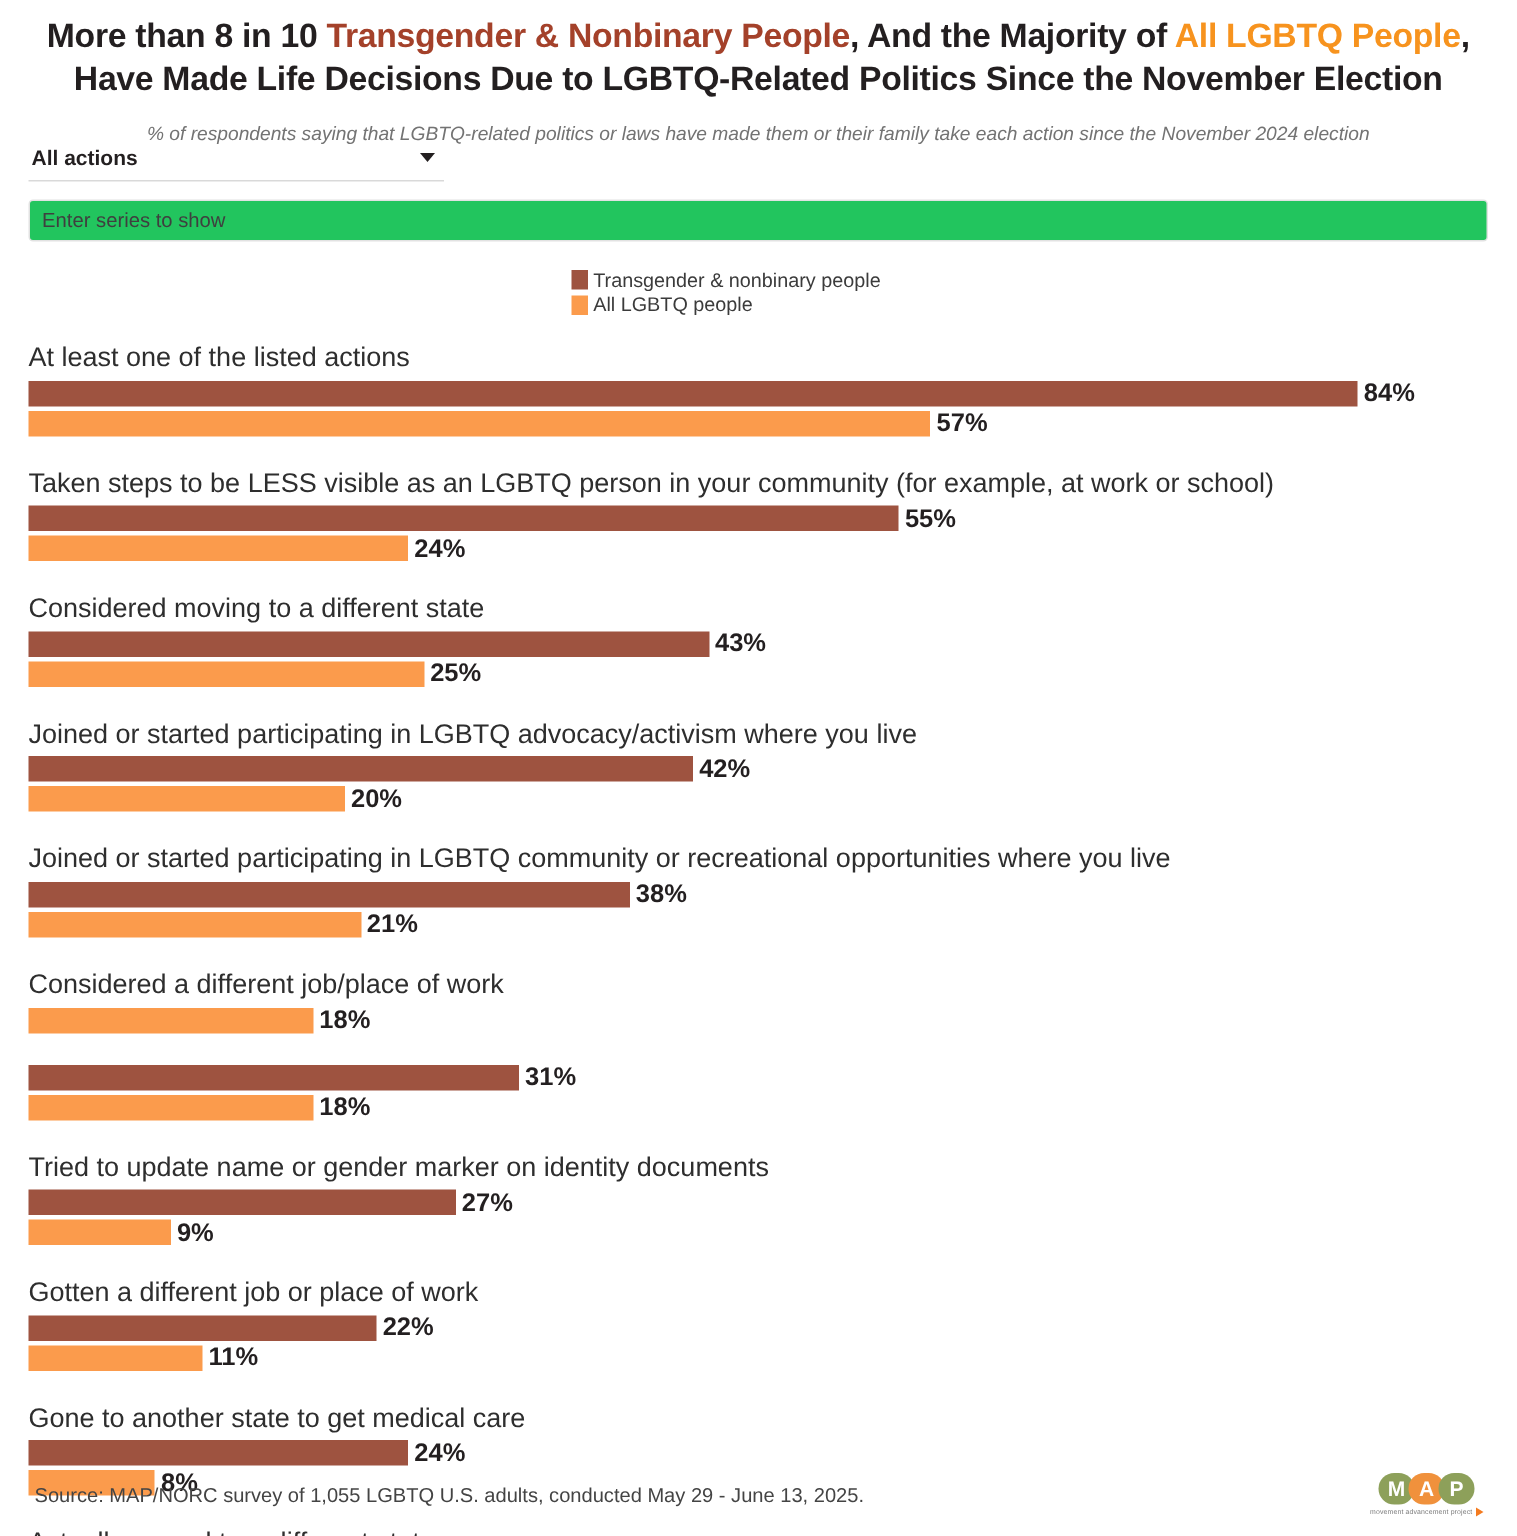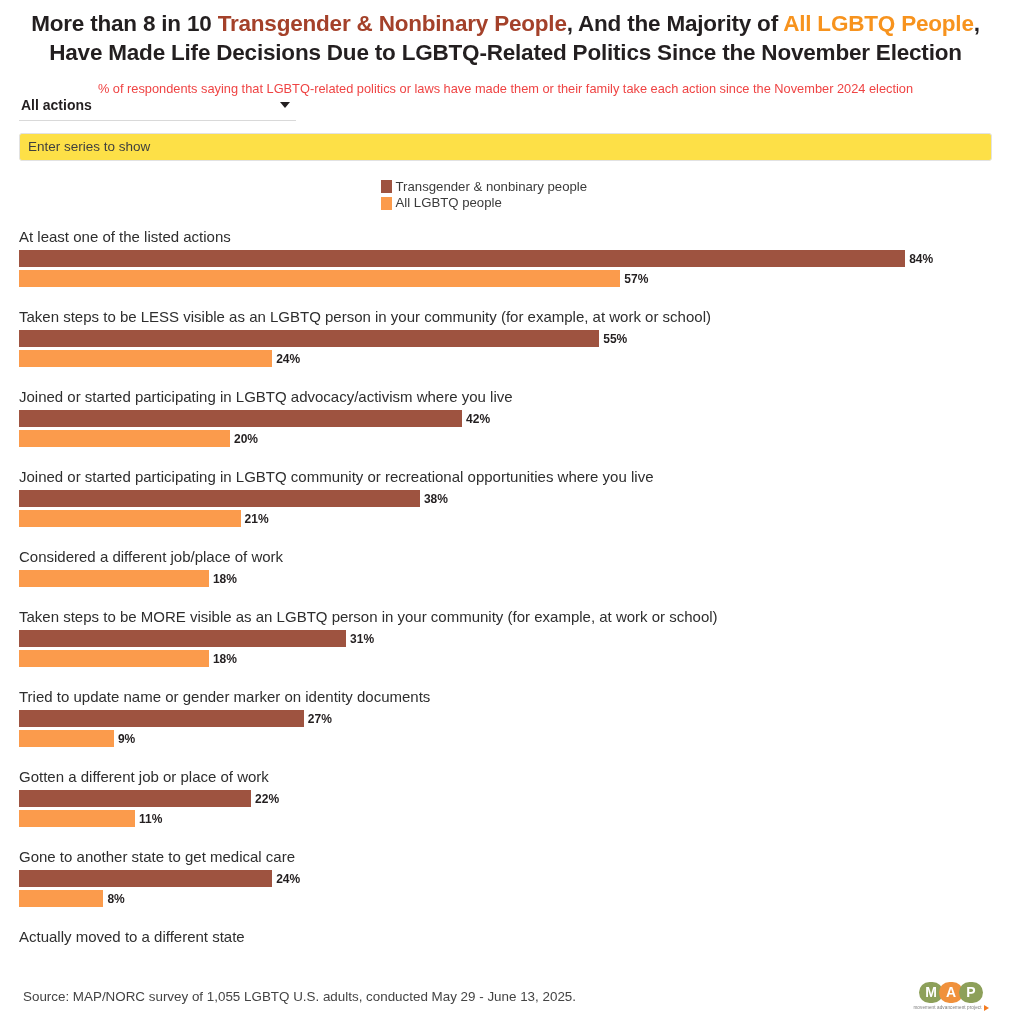--- a/index.html
+++ b/index.html
@@ -28,21 +28,22 @@
     letter-spacing: -0.2px;
     color: #231f20;
     margin: 0;
     text-align: center;
   }
   .chart-title .hl-brown { color: #a4412a; }
   .chart-title .hl-orange { color: #f7931e; }
 
   .chart-subtitle {
     font-size: 12.8px;
-    color: #ef4444;
+    font-style: italic;
+    color: #737373;
     line-height: 1.35;
     margin: 12px auto 0 auto;
     max-width: 930px;
     text-align: center;
   }
 
   
   .controls {
     padding: 0 19px;
   }
@@ -67,21 +68,21 @@
     border-top: 6px solid #231f20;
     margin-right: 6px;
   }
   .series-input {
     margin-top: 12px;
     width: 100%;
     box-sizing: border-box;
     height: 28px;
     border: 1px solid #e2e2e2;
     border-radius: 3px;
-    background: #fde047;
+    background: #22c55e;
     font-family: "Liberation Sans", sans-serif;
     font-size: 13.5px;
     color: #444;
     padding: 0 8px;
     outline: none;
   }
   .series-input::placeholder { color: #3f3f3f; opacity: 1; }
 
   
   .legend {
@@ -108,37 +109,37 @@
     line-height: 1.18;
   }
 
   
   .chart-body {
     margin-top: 16px;
     padding: 0 19px 0 19px;
   }
   .bar-group { margin-bottom: 21px; }
   .cat-label {
-    font-size: 15px;
+    font-size: 18px;
     color: #2e2e2e;
     margin-bottom: 4px;
     line-height: 1.2;
     white-space: nowrap;
   }
   .bar-row {
     display: flex;
     align-items: center;
     height: 17px;
     margin-bottom: 3px;
   }
   .bar {
     height: 17px;
   }
   .bar-value {
-    font-size: 12px;
+    font-size: 17px;
     font-weight: bold;
     color: #231f20;
     margin-left: 4px;
     white-space: nowrap;
   }
 
   
   .footer {
     position: absolute;
     left: 4px; right: 0;
@@ -235,20 +236,31 @@
       <div class="bar-row">
         <div class="bar" style="background: rgb(158, 83, 64); width: 580.25px;"></div>
         <span class="bar-value">55%</span>
       </div>
       <div class="bar-row">
         <div class="bar" style="background: rgb(251, 155, 76); width: 253.2px;"></div>
         <span class="bar-value">24%</span>
       </div>
     </div>
     <div class="bar-group">
+      <div class="cat-label">Considered moving to a different state</div>
+      <div class="bar-row">
+        <div class="bar" style="background: rgb(158, 83, 64); width: 453.65px;"></div>
+        <span class="bar-value">43%</span>
+      </div>
+      <div class="bar-row">
+        <div class="bar" style="background: rgb(251, 155, 76); width: 263.75px;"></div>
+        <span class="bar-value">25%</span>
+      </div>
+    </div>
+    <div class="bar-group">
       <div class="cat-label">Joined or started participating in LGBTQ advocacy/activism where you live</div>
       <div class="bar-row">
         <div class="bar" style="background: rgb(158, 83, 64); width: 443.1px;"></div>
         <span class="bar-value">42%</span>
       </div>
       <div class="bar-row">
         <div class="bar" style="background: rgb(251, 155, 76); width: 211px;"></div>
         <span class="bar-value">20%</span>
       </div>
     </div>
@@ -264,21 +276,20 @@
       </div>
     </div>
     <div class="bar-group">
       <div class="cat-label">Considered a different job/place of work</div>
       <div class="bar-row">
         <div class="bar" style="background: rgb(251, 155, 76); width: 189.9px;"></div>
         <span class="bar-value">18%</span>
       </div>
     </div>
     <div class="bar-group">
-      <div class="cat-label">Taken steps to be MORE visible as an LGBTQ person in your community (for example, at work or school)</div>
       <div class="bar-row">
         <div class="bar" style="background: rgb(158, 83, 64); width: 327.05px;"></div>
         <span class="bar-value">31%</span>
       </div>
       <div class="bar-row">
         <div class="bar" style="background: rgb(251, 155, 76); width: 189.9px;"></div>
         <span class="bar-value">18%</span>
       </div>
     </div>
     <div class="bar-group">

